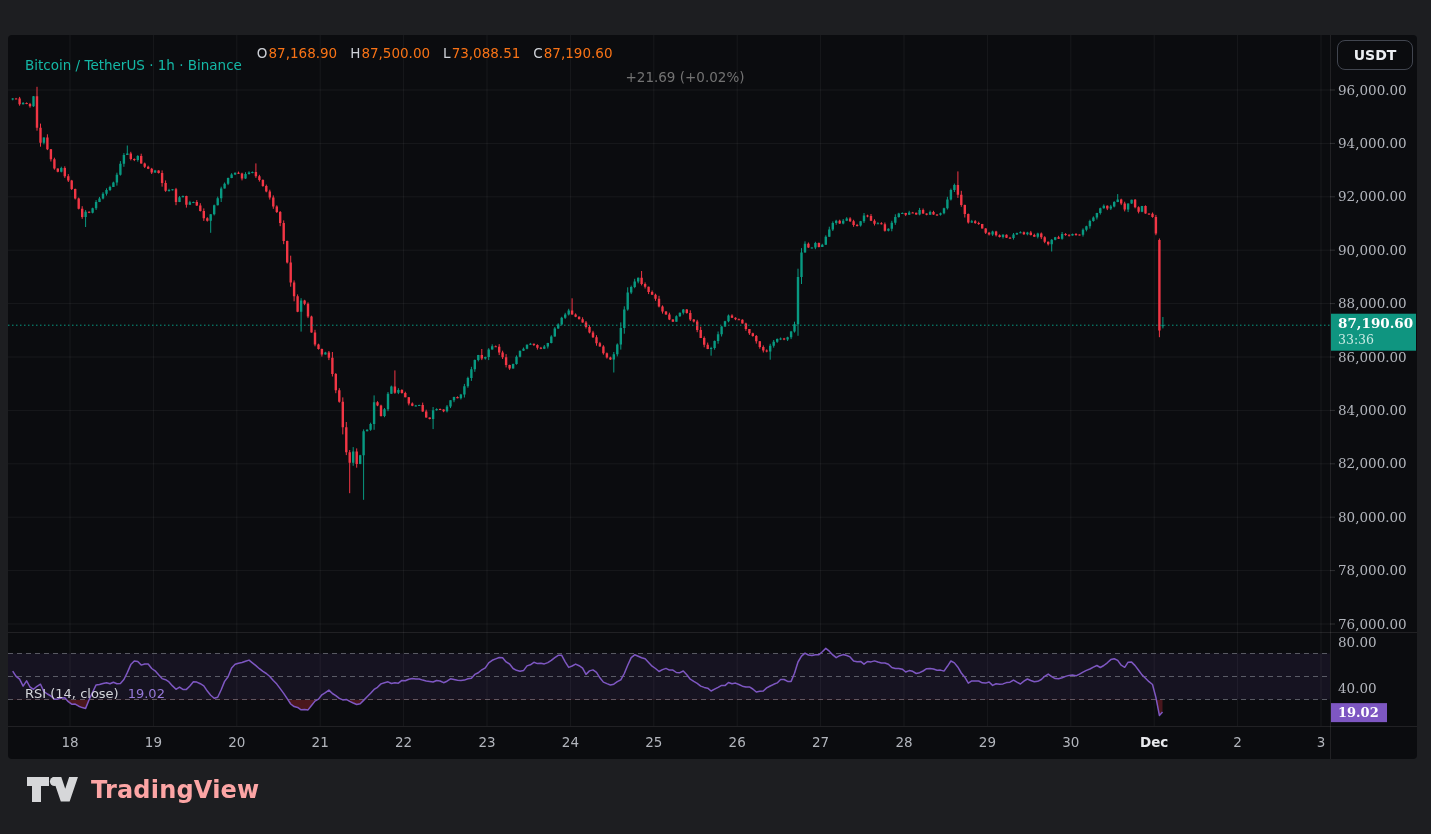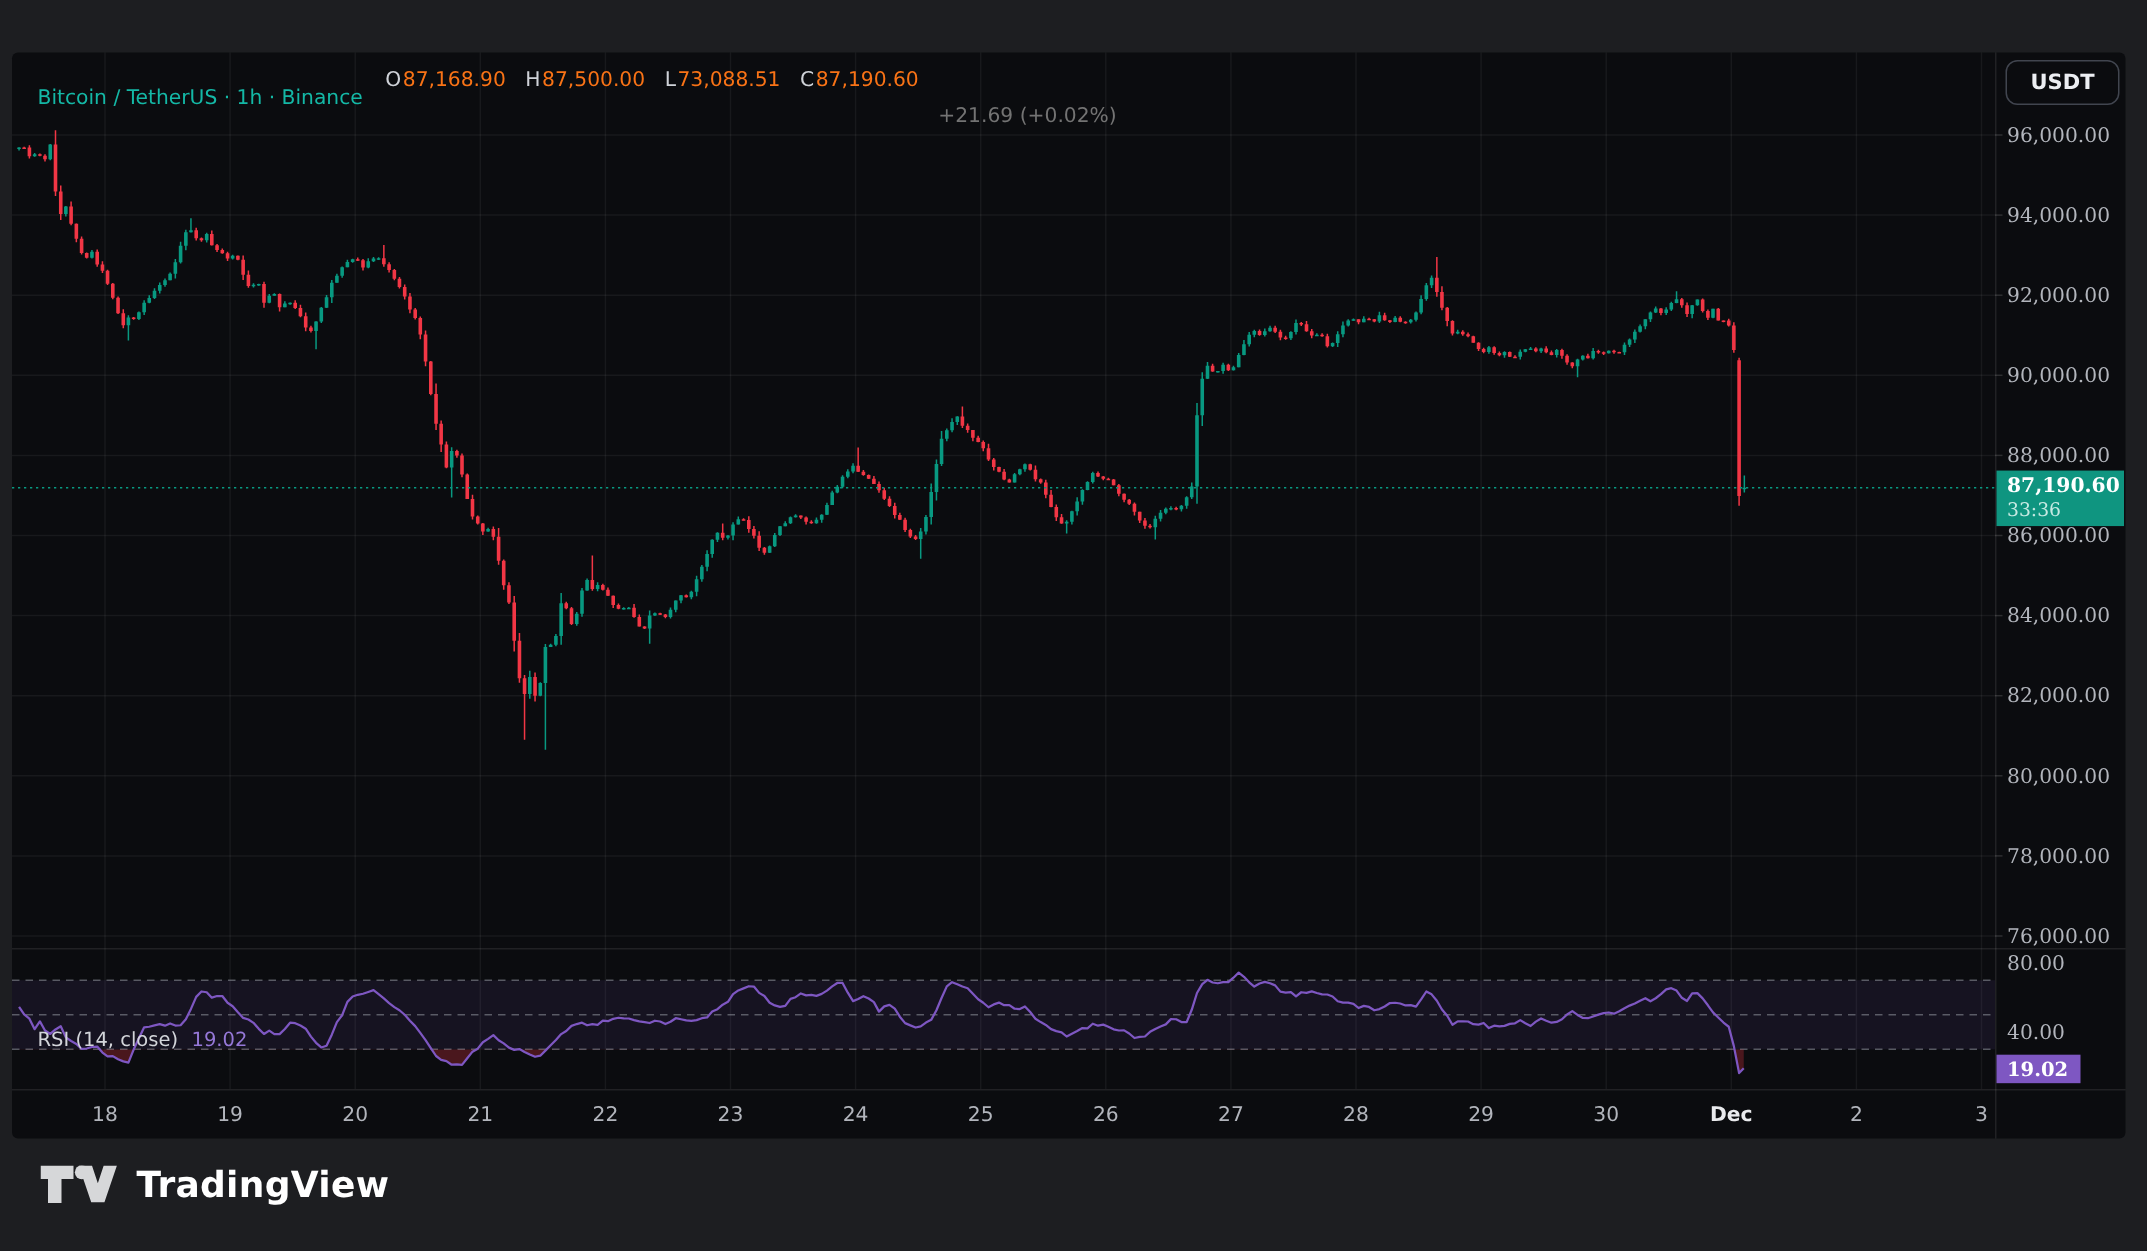--- a/index.html
+++ b/index.html
@@ -20,21 +20,21 @@
   .usdt-btn{position:absolute;left:1337px;top:40px;z-index:3;width:76px;height:30px;
             background:transparent;border:1px solid #41454f;border-radius:8px;color:#eceef2;
             font-size:14px;font-weight:600;font-family:"DejaVu Sans","Liberation Sans",sans-serif;
             display:flex;align-items:center;justify-content:center;cursor:pointer;}
   .rsi-header{position:absolute;left:25px;top:645px;z-index:3;display:flex;align-items:center;
               gap:9px;font-size:13px;margin-top:41px;}
   .rsi-label{color:#d3d5da;}
   .rsi-val{color:#9678d8;}
   .footer{position:absolute;left:0;top:760px;width:1431px;height:74px;z-index:3;}
   .tv-logo{position:absolute;left:27px;top:16px;display:flex;align-items:center;gap:10px;}
-  .tv-logo-text{color:#ffffff;font-size:24px;font-weight:800;letter-spacing:.2px;}
+  .tv-logo-text{color:#fca5a5;font-size:24px;font-weight:800;letter-spacing:.2px;}
 </style>
 </head>
 <body>
 
 <div class="stage">
 
   <svg id="chart-svg" width="1431" height="834">
       <rect x="8" y="35" width="1409" height="724" rx="4" fill="#0b0c0f"></rect>
       <g>
         <line x1="70" y1="35" x2="70" y2="726" stroke="rgba(255,255,255,0.055)" stroke-width="1"></line>

